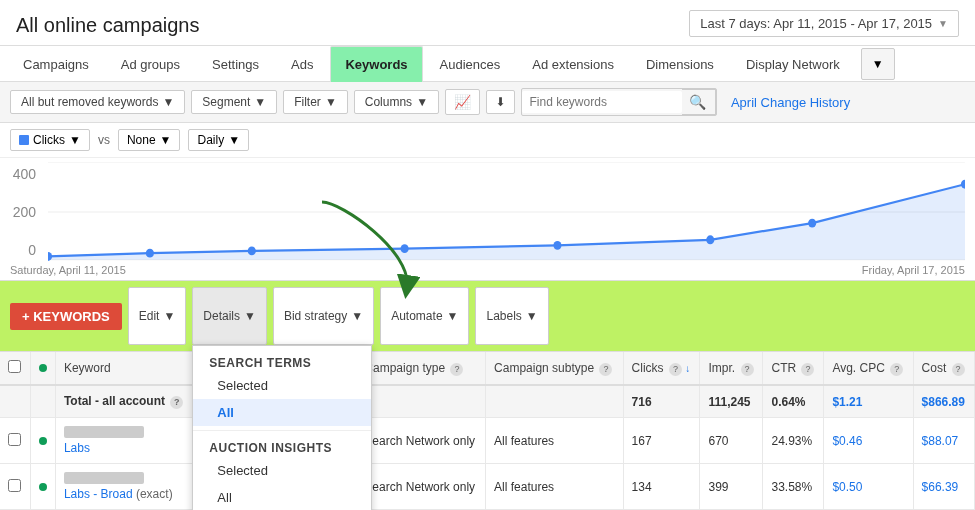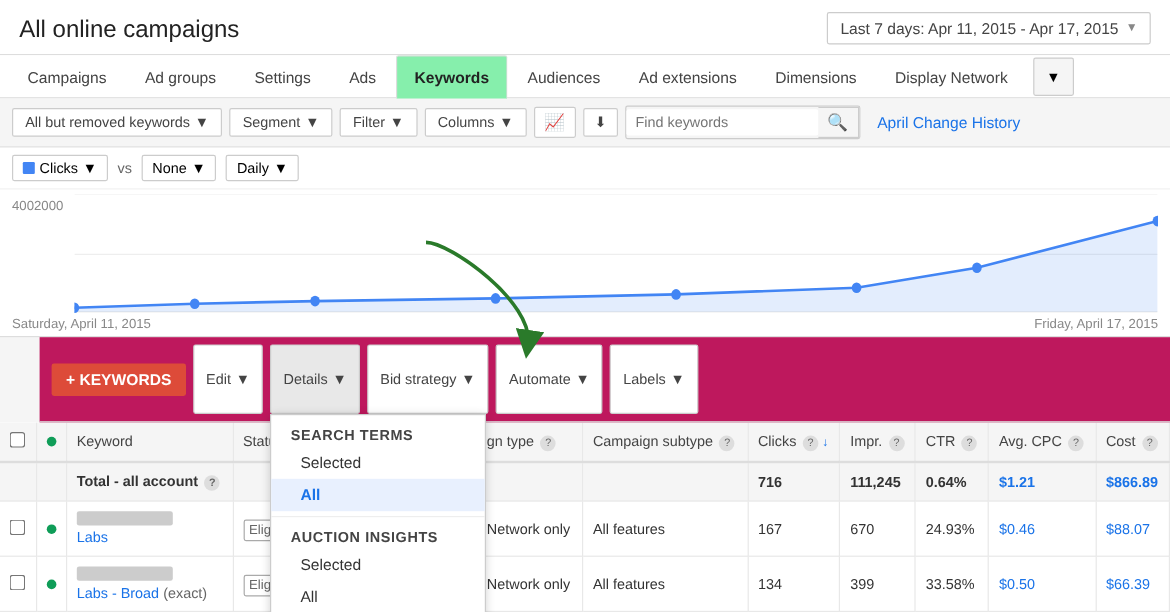--- a/index.html
+++ b/index.html
@@ -144,28 +144,27 @@
       display: flex;
       justify-content: space-between;
       font-size: 11px;
       color: #888;
       padding: 2px 0 4px;
     }
     .chart-svg { width: 100%; height: 100px; display: block; }
 
     
     .action-bar {
-      background: #be185d;
+      background: #bef264;
       border-bottom: 1px solid #ddd;
       padding: 6px 10px;
       display: flex;
       align-items: center;
       gap: 6px;
       position: relative;
-      margin-left: 33px;
     }
     .add-keywords-btn {
       background: #dd4b39;
       color: #fff;
       border: none;
       border-radius: 2px;
       padding: 6px 12px;
       font-size: 13px;
       font-weight: bold;
       cursor: pointer;
@@ -336,21 +335,21 @@
     <span>▼</span>
   </button>
   <button class="metric-btn">
     <span>Daily</span>
     <span>▼</span>
   </button>
 </div>
 
 <div class="chart-area">
   <div style="display:flex; gap:8px;">
-    <div style="display:flex;flex-direction:row;justify-content:space-between;font-size:11px;color:#888;padding:4px 4px 4px 0;text-align:right;min-width:30px;">
+    <div style="display:flex;flex-direction:column;justify-content:space-between;font-size:14px;color:#888;padding:4px 4px 4px 0;text-align:right;min-width:30px;">
       <span>400</span>
       <span>200</span>
       <span>0</span>
     </div>
     <svg class="chart-svg" viewBox="0 0 900 90" preserveAspectRatio="none">
 
       <line x1="0" y1="0" x2="900" y2="0" stroke="#eee" stroke-width="1"></line>
       <line x1="0" y1="45" x2="900" y2="45" stroke="#eee" stroke-width="1"></line>
       <line x1="0" y1="88" x2="900" y2="88" stroke="#eee" stroke-width="1"></line>
 

